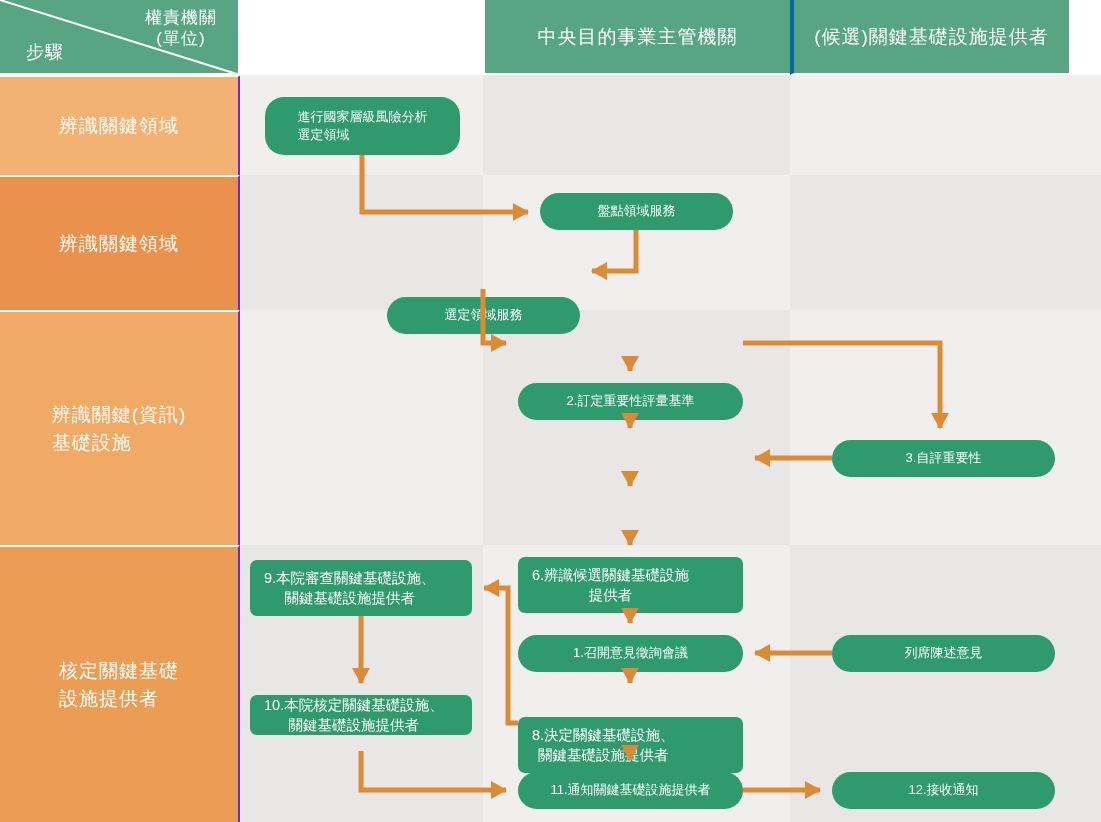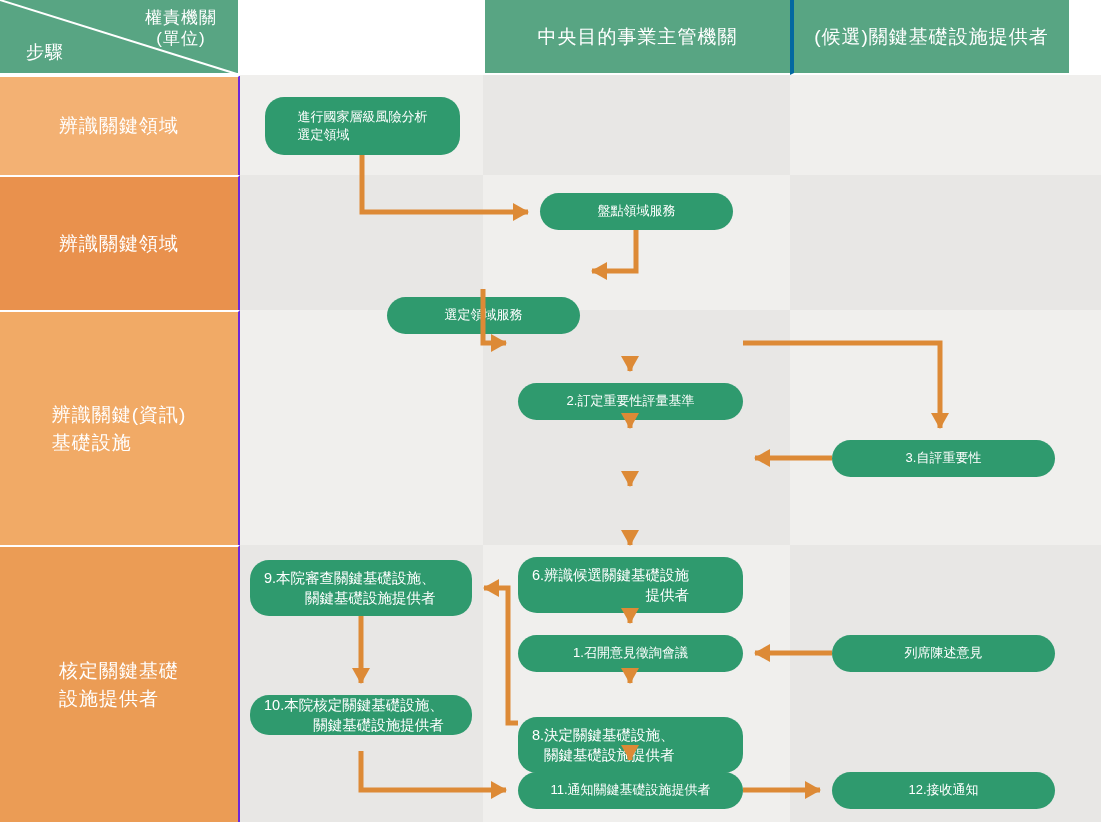--- a/index.html
+++ b/index.html
@@ -42,21 +42,21 @@
   .r3{top:310px;height:235px;} .r4{top:545px;height:277px;}
   .ca{left:240px;width:243px;} .cb{left:483px;width:307px;} .cc{left:790px;width:311px;}
   
   .node{
     position:absolute;background:#2f9a6e;color:#fff;border-radius:19px;
     display:flex;align-items:center;justify-content:center;text-align:left;
     font-size:13px;line-height:1.4;white-space:pre-line;z-index:2;
     box-sizing:border-box;padding:0 10px;
   }
   .node.leftalign{
-    justify-content:flex-start;text-align:right;padding:0 14px;font-size:14.5px;
+    justify-content:flex-start;text-align:center;padding:0 14px;font-size:14.5px;border-radius:7px;
   }
   .n-risk{left:265px;top:97px;width:195px;height:58px;}
   .n-survey{left:540px;top:193px;width:193px;height:37px;}
   .n-select{left:387px;top:252px;width:193px;height:37px;margin-top:45px;}
   .n-s1{left:518px;top:325px;width:225px;height:37px;}
   .n-s2{left:518px;top:383px;width:225px;height:37px;}
   .n-s3{left:832px;top:440px;width:223px;height:37px;}
   .n-s4{left:518px;top:440px;width:225px;height:37px;}
   .n-s5{left:518px;top:498px;width:225px;height:37px;}
   .n-s6{left:518px;top:557px;width:225px;height:56px;}

